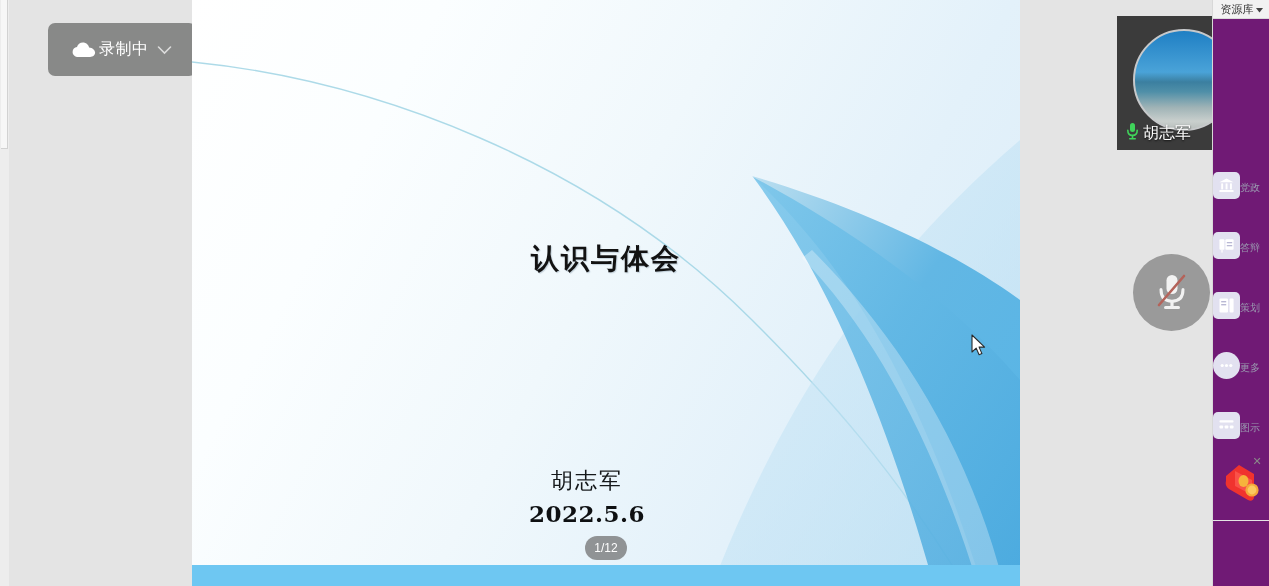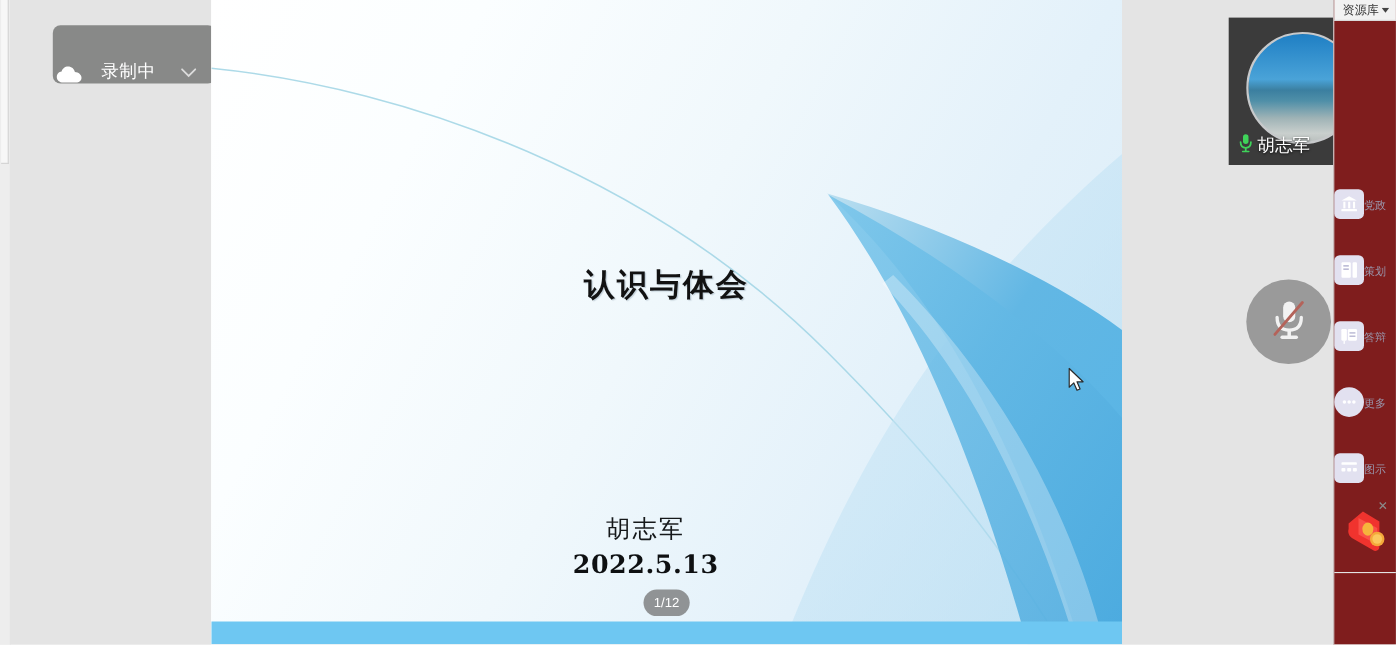--- a/index.html
+++ b/index.html
@@ -24,21 +24,21 @@
   
   .left-pane{
     position:absolute;left:9px;top:0;width:183px;height:586px;
     background:#e4e4e4;
   }
 
   
   .rec-pill{
     position:absolute;left:48px;top:23px;width:148px;height:53px;
     background:#888988;border-radius:7px;
-    display:flex;align-items:flex-end;gap:16px;padding-left:3px;
+    display:flex;align-items:center;gap:2px;padding-left:24px;
     box-sizing:border-box;
   }
   .cloud-ico{width:25px;height:16px;position:relative;flex:0 0 auto;}
   .cloud-ico svg{display:block;}
   .rec-txt{color:#ffffff;font-size:16px;letter-spacing:.5px;}
   .rec-caret{margin-left:6px;display:block;}
 
   
   .stage{
     position:absolute;left:192px;top:0;width:828px;height:586px;
@@ -117,21 +117,21 @@
   
   .mute-btn{
     position:absolute;left:1133px;top:254px;width:77px;height:77px;
     border-radius:50%;background:rgba(125,125,125,.72);
     display:flex;align-items:center;justify-content:center;
   }
 
   
   .sidebar{
     position:absolute;left:1212px;top:0;width:57px;height:586px;
-    background:#7f1d1d;border-left:1px solid #d8d8d8;
+    background:#701a75;border-left:1px solid #d8d8d8;
   }
   .res-lib{
     position:absolute;left:0;top:0;width:57px;height:18px;
     background:#f2f2f2;border-bottom:1px solid #dadada;
     display:flex;align-items:center;justify-content:center;gap:2px;
     font-size:11px;color:#333;
   }
   .side-items{position:absolute;left:0;top:155px;width:57px;}
   .side-item{
     width:57px;height:60px;margin-bottom:0;
@@ -209,21 +209,21 @@
 
         <path d="M561 177 C 660 230 760 300 828 380 L828 586 L742 586 C 690 400 630 270 561 177 Z" fill="url(#swoosh2)" opacity=".85"></path>
 
         <path d="M620 250 C 700 330 775 440 812 586 L786 586 C 742 440 680 330 610 258 Z" fill="#ffffff" opacity=".30"></path>
       </svg>
 
       <div class="slide-bottomband"></div>
 
       <div class="slide-subtitle">认识与体会</div>
       <div class="slide-author">胡志军</div>
-      <div class="slide-date">2022.5.13</div>
+      <div class="slide-date">2022.5.6</div>
 
       <div class="page-badge">1/12</div>
 
       <span class="cursor">
         <svg width="16" height="24" viewBox="0 0 16 24">
           <path d="M1 1 L1 18 L5.2 14.1 L8.1 20.8 L10.9 19.6 L8.1 13.1 L13.6 13.1 Z" fill="#ffffff" stroke="#2b2b2b" stroke-width="1.1" stroke-linejoin="round"></path>
         </svg>
       </span>
     </div>
   </div>
@@ -279,40 +279,40 @@
             <rect x="12" y="6.4" width="1.9" height="6" fill="#ffffff"></rect>
             <rect x="1.4" y="13.1" width="14.2" height="2" rx=".6" fill="#ffffff"></rect>
           </svg>
         </span>
         <span class="side-lbl">党政</span>
       </div>
 
       <div class="side-item">
         <span class="side-ico">
           <svg width="17" height="17" viewBox="0 0 17 17">
-            <rect x="1.5" y="1.5" width="8.5" height="14" rx="1" fill="#ffffff"></rect>
-            <rect x="11.6" y="1.5" width="4" height="14" rx="1" fill="#ffffff"></rect>
-            <rect x="3.2" y="4" width="5" height="1.4" fill="#b9b8d4"></rect>
-            <rect x="3.2" y="7" width="5" height="1.4" fill="#b9b8d4"></rect>
-          </svg>
-        </span>
-        <span class="side-lbl">策划</span>
-      </div>
-
-      <div class="side-item">
-        <span class="side-ico">
-          <svg width="17" height="17" viewBox="0 0 17 17">
             <rect x="1.4" y="2.2" width="5" height="10.5" rx="1" fill="#ffffff"></rect>
             <rect x="7.4" y="2.2" width="8.2" height="10.5" rx="1" fill="#ffffff"></rect>
             <rect x="8.8" y="5" width="5.4" height="1.3" fill="#b9b8d4"></rect>
             <rect x="8.8" y="8" width="5.4" height="1.3" fill="#b9b8d4"></rect>
             <rect x="3.4" y="12.6" width="1.2" height="3" fill="#ffffff"></rect>
           </svg>
         </span>
         <span class="side-lbl">答辩</span>
+      </div>
+
+      <div class="side-item">
+        <span class="side-ico">
+          <svg width="17" height="17" viewBox="0 0 17 17">
+            <rect x="1.5" y="1.5" width="8.5" height="14" rx="1" fill="#ffffff"></rect>
+            <rect x="11.6" y="1.5" width="4" height="14" rx="1" fill="#ffffff"></rect>
+            <rect x="3.2" y="4" width="5" height="1.4" fill="#b9b8d4"></rect>
+            <rect x="3.2" y="7" width="5" height="1.4" fill="#b9b8d4"></rect>
+          </svg>
+        </span>
+        <span class="side-lbl">策划</span>
       </div>
 
       <div class="side-item">
         <span class="side-ico round">
           <svg width="17" height="17" viewBox="0 0 17 17">
             <circle cx="4.2" cy="8.5" r="1.6" fill="#ffffff"></circle>
             <circle cx="8.5" cy="8.5" r="1.6" fill="#ffffff"></circle>
             <circle cx="12.8" cy="8.5" r="1.6" fill="#ffffff"></circle>
           </svg>
         </span>

